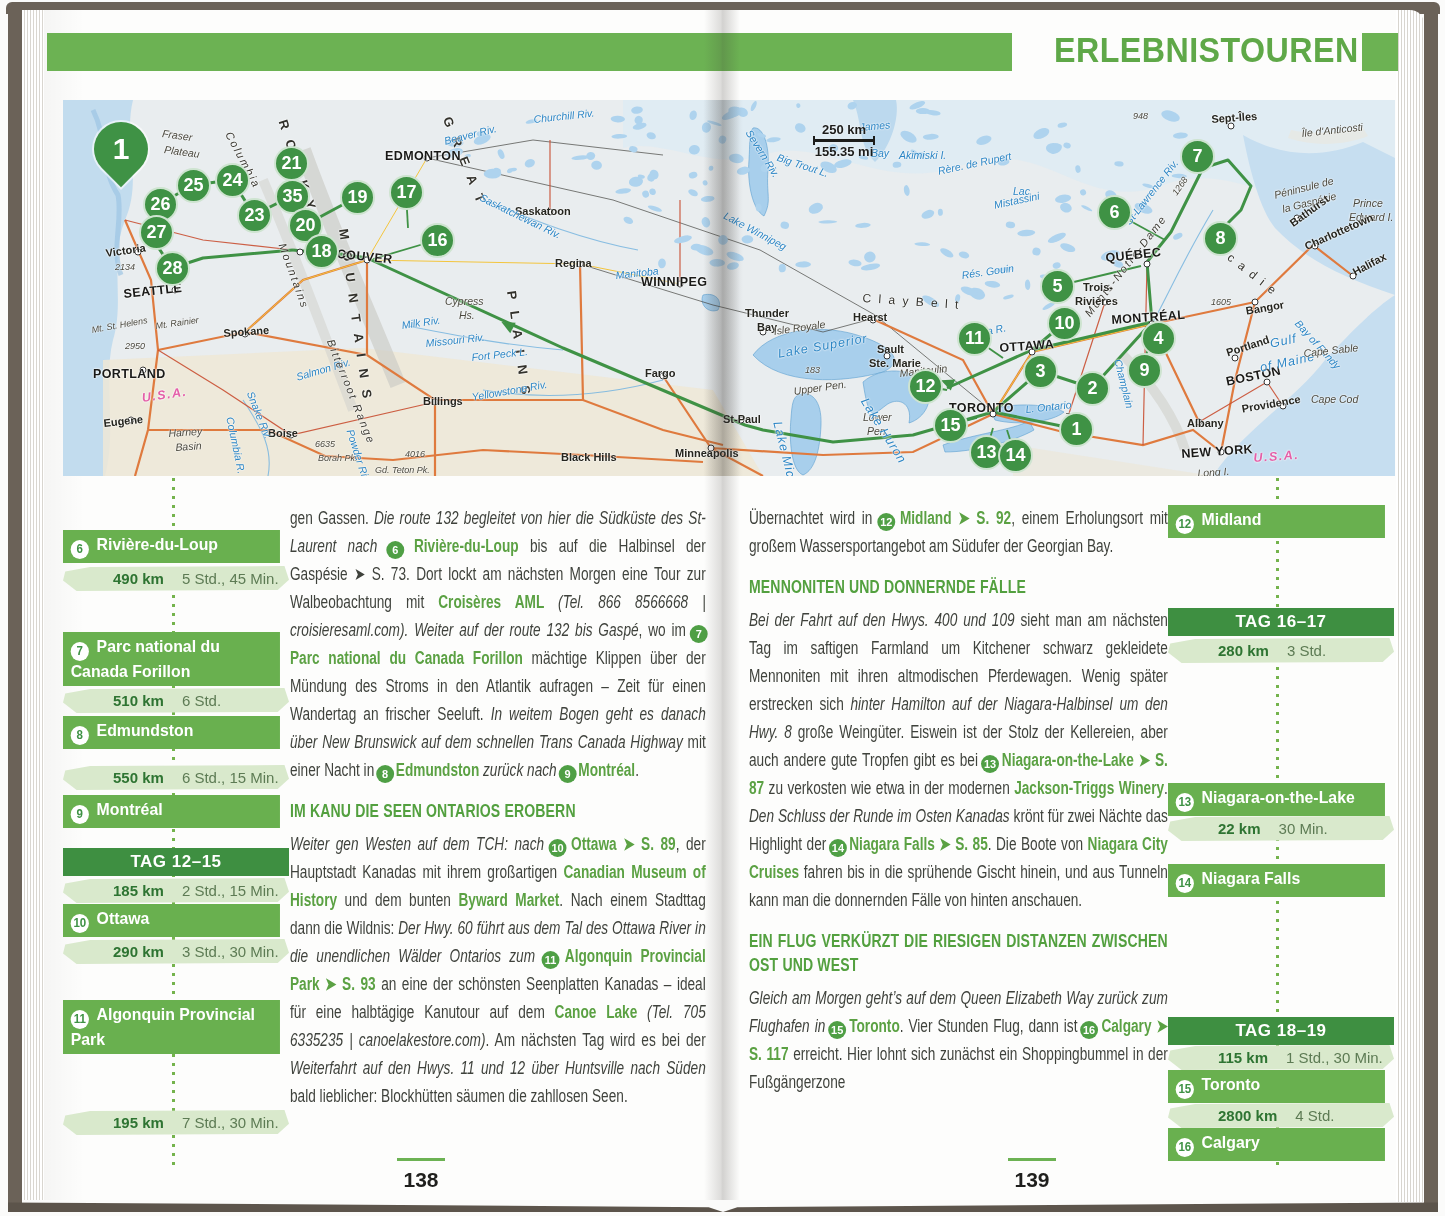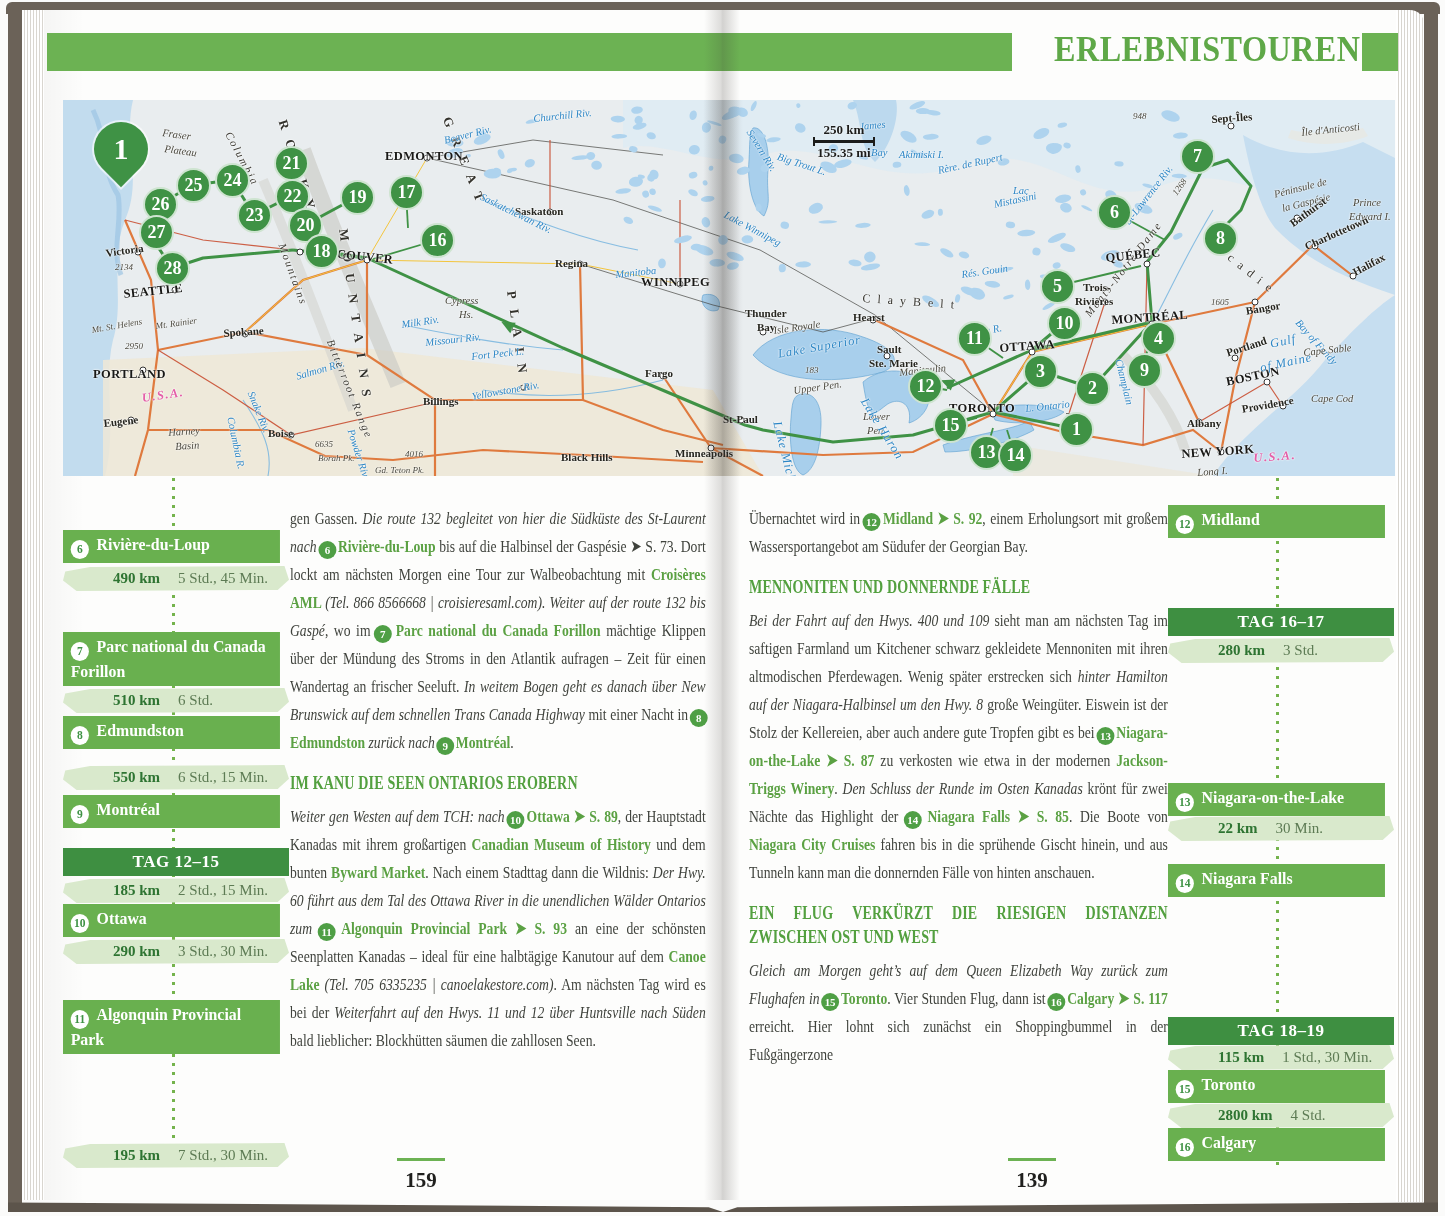--- a/index.html
+++ b/index.html
@@ -8,21 +8,21 @@
   
   .cover-top{position:absolute;left:6px;top:2px;width:1434px;height:12px;background:#6b6258;border-radius:6px 6px 0 0;}
   .cover-left{position:absolute;left:8px;top:4px;width:14px;height:1204px;background:#6b6258;border-radius:6px 0 0 4px;}
   .cover-right{position:absolute;left:1424px;top:4px;width:14px;height:1204px;background:#6b6258;border-radius:0 6px 4px 0;}
   .cover-bottom{position:absolute;left:8px;top:1200px;width:1430px;height:12px;background:#5c544b;
     clip-path:polygon(0 20%,49% 60%,50% 100%,51% 60%,100% 20%,100% 100%,0 100%);}
   .stack-left{position:absolute;left:22px;top:10px;width:22px;height:1190px;
     background:repeating-linear-gradient(90deg,#fff 0 2px,#d9d6d0 2px 3px);}
   .stack-right{position:absolute;left:1396px;top:10px;width:28px;height:1192px;border-radius:0 14px 0 0;
     background:repeating-linear-gradient(90deg,#fff 0 2px,#d8d5cf 2px 3px);}
-  .spread{position:absolute;left:44px;top:10px;width:1352px;height:1190px;background:#fdfdfc;font-family:Liberation Serif, serif;}
+  .spread{position:absolute;left:44px;top:10px;width:1352px;height:1190px;background:#fdfdfc;}
   .gutter-shadow{position:absolute;left:660px;top:0;width:36px;height:1190px;pointer-events:none;z-index:40;
     background:linear-gradient(90deg,rgba(0,0,0,0) 0%,rgba(60,55,50,.16) 46%,rgba(60,55,50,.22) 52%,rgba(0,0,0,0) 100%);}
   
   .hbar{position:absolute;top:23px;height:38px;background:#6cb253;}
   .hbar.l{left:3px;width:673px;}
   .hbar.seg{left:676px;width:292px;}
   .hbar.blk{left:1318px;width:36px;}
   .htitle{position:absolute;left:1010px;top:20px;margin:0;width:300px;text-align:center;
     font-size:35px;font-weight:bold;letter-spacing:.5px;color:#5fa848;transform:scaleX(.92);transform-origin:0 0;}
   
@@ -480,21 +480,21 @@
           <span class="ml g" style="left: 1134px; top: 368px; transform: rotate(-4deg);">Long I.</span>
           <span class="ml u" style="left: 1190px; top: 352px; transform: rotate(-4deg);">U.S.A.</span>
           <span class="ml c1" style="left: 886px; top: 302px;">TORONTO</span>
           <span class="ml w" style="left: 962px; top: 304px; transform: rotate(-6deg);">L. Ontario</span>
           <span class="ml p" style="left: 1002px; top: 312px;">74</span>
         </div>
       <div id="map-markers">
           <div class="mk" style="left: 113px; top: 68px;">25</div>
           <div class="mk" style="left: 152px; top: 63px;">24</div>
           <div class="mk" style="left: 211px; top: 46px;">21</div>
-          <div class="mk" style="left: 212px; top: 79px;">22</div>
+          <div class="mk" style="left: 212px; top: 79px;">35</div>
           <div class="mk" style="left: 277px; top: 80px;">19</div>
           <div class="mk" style="left: 326px; top: 75px;">17</div>
           <div class="mk" style="left: 80px; top: 87px;">26</div>
           <div class="mk" style="left: 174px; top: 98px;">23</div>
           <div class="mk" style="left: 225px; top: 108px;">20</div>
           <div class="mk" style="left: 76px; top: 115px;">27</div>
           <div class="mk" style="left: 241px; top: 134px;">18</div>
           <div class="mk" style="left: 357px; top: 123px;">16</div>
           <div class="mk" style="left: 92px; top: 151px;">28</div>
           <div class="mk" style="left: 1117px; top: 39px;">7</div>
@@ -547,21 +547,21 @@
         <div class="sb-dist" style="margin-top: 2px;">
           <span class="km">185 km</span>
           <span class="tm">2 Std., 15 Min.</span>
         </div>
         <div class="sb-stop" style="margin-top: 1px;"><span class="sb-num">10</span><span>Ottawa</span></div>
         <div class="sb-dist" style="margin-top: 2px;">
           <span class="km">290 km</span>
           <span class="tm">3 Std., 30 Min.</span>
         </div>
         <div class="sb-stop" style="margin-top: 36px;"><span class="sb-num">11</span><span>Algonquin Provincial Park</span></div>
-        <div class="sb-dist" style="margin-top: 89px;">
+        <div class="sb-dist" style="margin-top: 56px;">
           <span class="km">195 km</span>
           <span class="tm">7 Std., 30 Min.</span>
         </div>
       </div>
     <div id="sb-right" class="sidebar" style="left:1124px">
         <div class="sb-stop" style="margin-top: 25px;"><span class="sb-num">12</span><span>Midland</span></div>
         <div class="sb-tag" style="margin-top: 70px;">TAG 16–17</div>
         <div class="sb-dist" style="margin-top: 2px;">
           <span class="km">280 km</span>
           <span class="tm">3 Std.</span>
@@ -593,21 +593,21 @@
     <div id="col-right" class="col">
         <p><span>Übernachtet wird in </span><span class="chip">12</span><span class="gt"> Midland ➤ S. 92</span><span>, einem Erholungsort mit großem Wassersportangebot am Südufer der Georgian Bay.</span></p>
         <h3>MENNONITEN UND DONNERNDE FÄLLE</h3>
         <p><span class="it">Bei der Fahrt auf den Hwys. 400 und 109 </span><span>sieht man am nächsten Tag im saftigen Farmland um Kitchener schwarz gekleidete Mennoniten mit ihren altmodischen Pferdewagen. Wenig später erstrecken sich </span><span class="it">hinter Hamilton auf der Niagara-Halbinsel um den Hwy. 8 </span><span>große Weingüter. Eiswein ist der Stolz der Kellereien, aber auch andere gute Tropfen gibt es bei </span><span class="chip">13</span><span class="gt"> Niagara-on-the-Lake ➤ S. 87 </span><span>zu verkosten wie etwa in der modernen </span><span class="gt">Jackson-Triggs Winery</span><span>. </span><span class="it">Den Schluss der Runde im Osten Kanadas </span><span>krönt für zwei Nächte das Highlight der </span><span class="chip">14</span><span class="gt"> Niagara Falls ➤ S. 85</span><span>. Die Boote von </span><span class="gt">Niagara City Cruises </span><span>fahren bis in die sprühende Gischt hinein, und aus Tunneln kann man die donnernden Fälle von hinten anschauen.</span></p>
         <h3>EIN FLUG VERKÜRZT DIE RIESIGEN DISTANZEN ZWISCHEN OST UND WEST</h3>
         <p><span class="it">Gleich am Morgen geht’s auf dem Queen Elizabeth Way zurück zum Flughafen in </span><span class="chip">15</span><span class="gt"> Toronto</span><span>. Vier Stunden Flug, dann ist </span><span class="chip">16</span><span class="gt"> Calgary ➤ S. 117 </span><span>erreicht. Hier lohnt sich zunächst ein Shoppingbummel in der Fußgängerzone</span></p>
       </div>
 
     <div class="pageno pn-left">
       <span class="pnline"></span>
-      <span class="num">159</span>
+      <span class="num">138</span>
     </div>
     <div class="pageno pn-right">
       <span class="pnline"></span>
       <span class="num">139</span>
     </div>
 
     <div class="gutter-shadow"></div>
   </div>
 </div>
 

